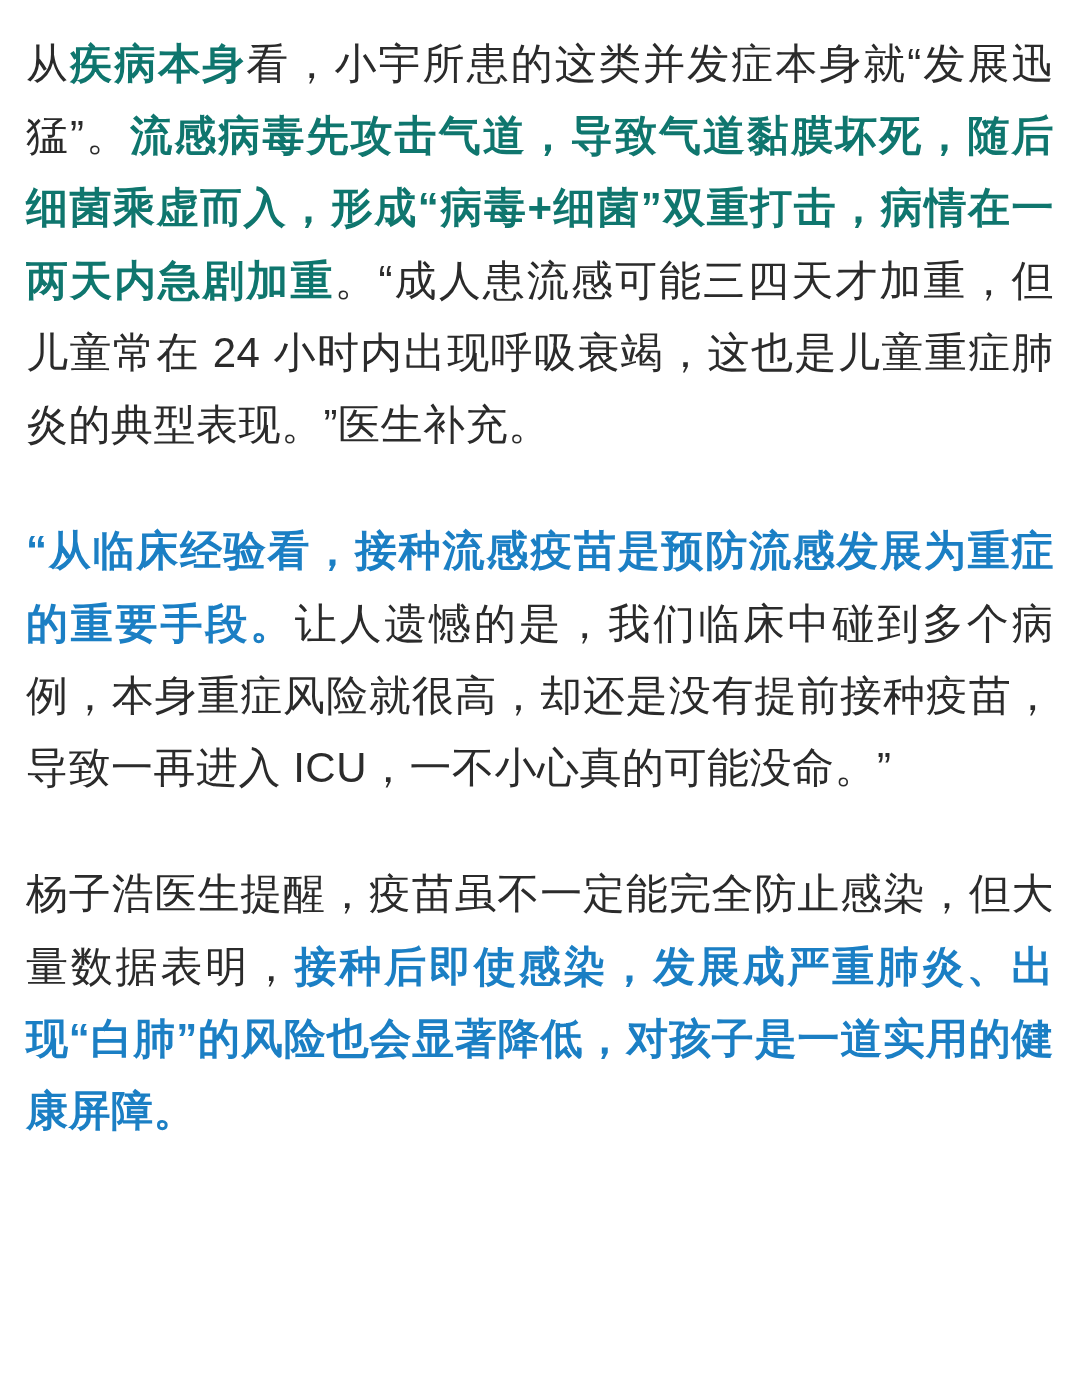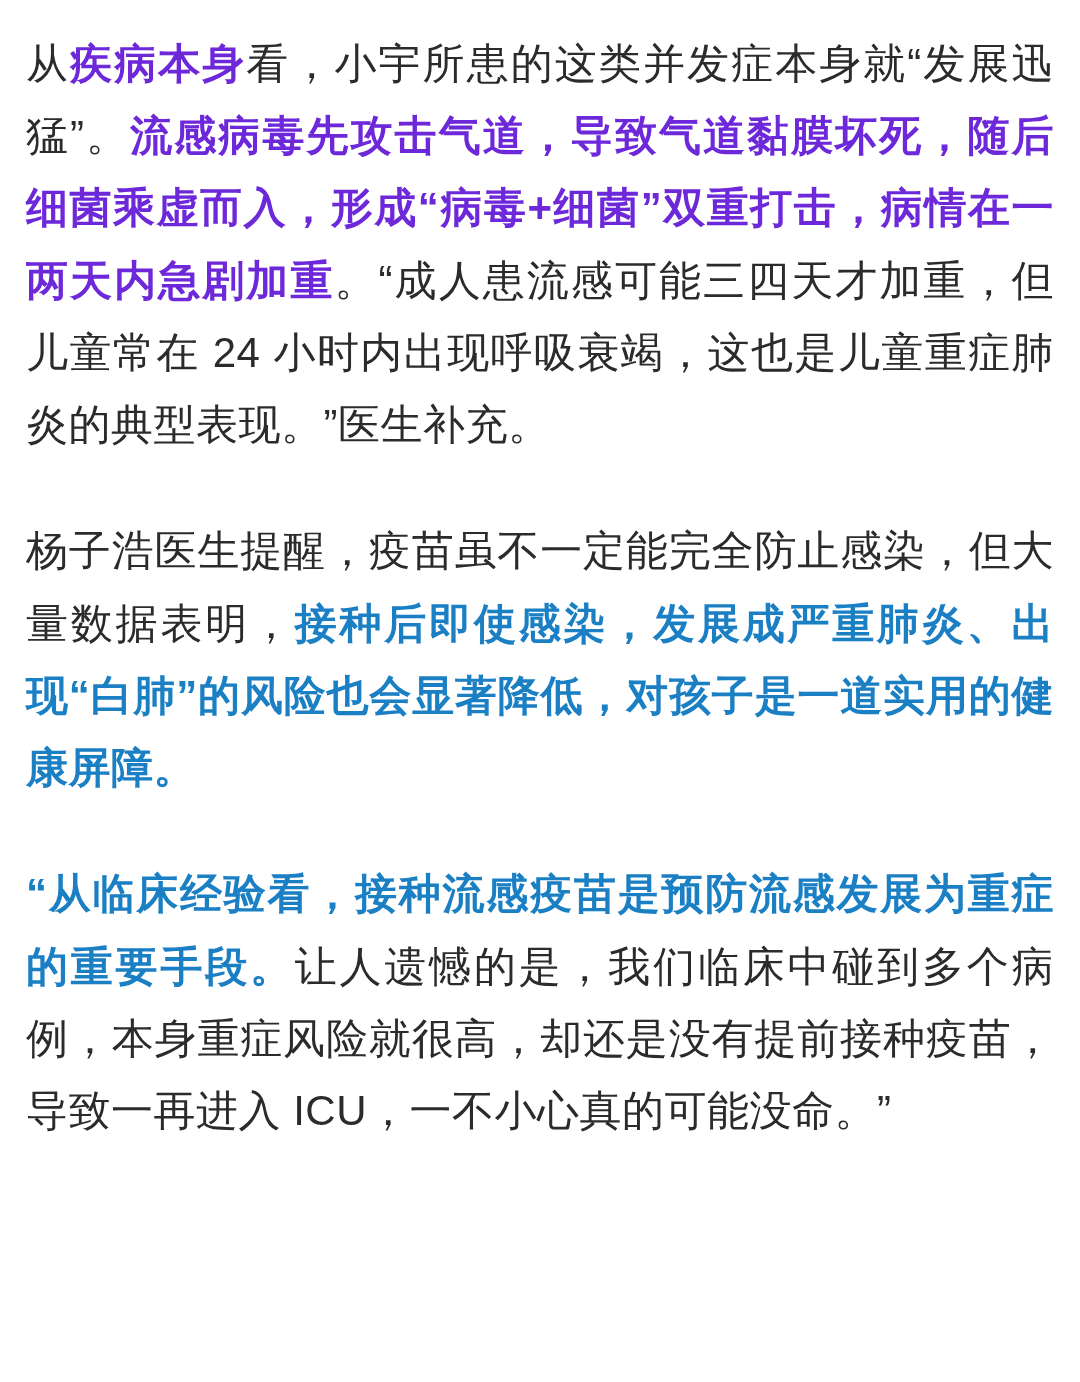--- a/index.html
+++ b/index.html
@@ -24,27 +24,27 @@
     letter-spacing: 0.5px;
     text-align: justify;
     margin: 0 0 54px 0;
     word-break: break-all;
   }
   .para:last-child {
     margin-bottom: 0;
   }
   .b {
     font-weight: bold;
-    color: #6d28d9;
+    color: #0f766e;
   }
   .hl {
     color: #1b7fc4;
     font-weight: bold;
   }
 </style>
 </head>
 <body>
 
 <div class="article">
   <p class="para" id="p1"><span>从</span><span class="b">疾病本身</span><span>看，小宇所患的这类并发症本身就“发展迅猛”。</span><span class="b">流感病毒先攻击气道，导致气道黏膜坏死，随后细菌乘虚而入，形成“病毒+细菌”双重打击，病情在一两天内急剧加重</span><span>。“成人患流感可能三四天才加重，但儿童常在 24 小时内出现呼吸衰竭，这也是儿童重症肺炎的典型表现。”医生补充。</span></p>
+  <p class="para" id="p2"><span class="hl">“</span><span class="hl">从临床经验看，接种流感疫苗是预防流感发展为重症的重要手段。</span><span>让人遗憾的是，我们临床中碰到多个病例，本身重症风险就很高，却还是没有提前接种疫苗，导致一再进入 ICU，一不小心真的可能没命。”</span></p>
   <p class="para" id="p3"><span>杨子浩医生提醒，疫苗虽不一定能完全防止感染，但大量数据表明，</span><span class="hl">接种后即使感染，发展成严重肺炎、出现“白肺”的风险也会显著降低，对孩子是一道实用的健康屏障。</span></p>
-  <p class="para" id="p2"><span class="hl">“</span><span class="hl">从临床经验看，接种流感疫苗是预防流感发展为重症的重要手段。</span><span>让人遗憾的是，我们临床中碰到多个病例，本身重症风险就很高，却还是没有提前接种疫苗，导致一再进入 ICU，一不小心真的可能没命。”</span></p>
 </div>
 
 </body></html>

